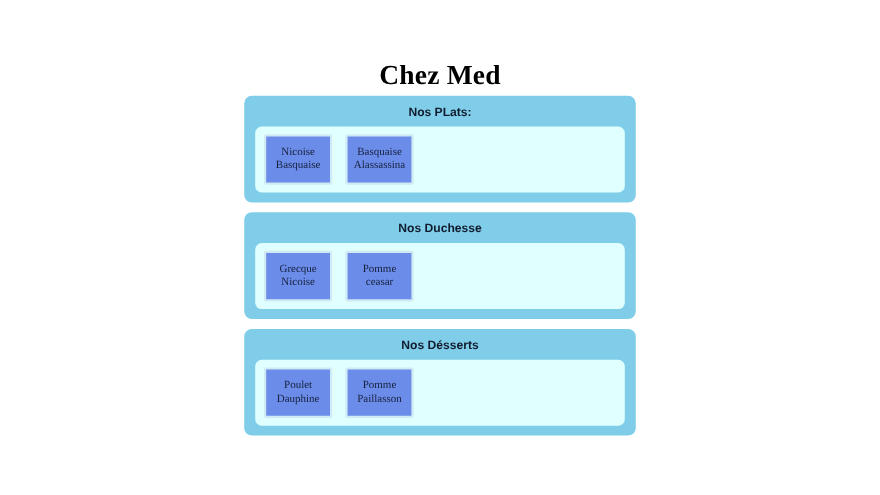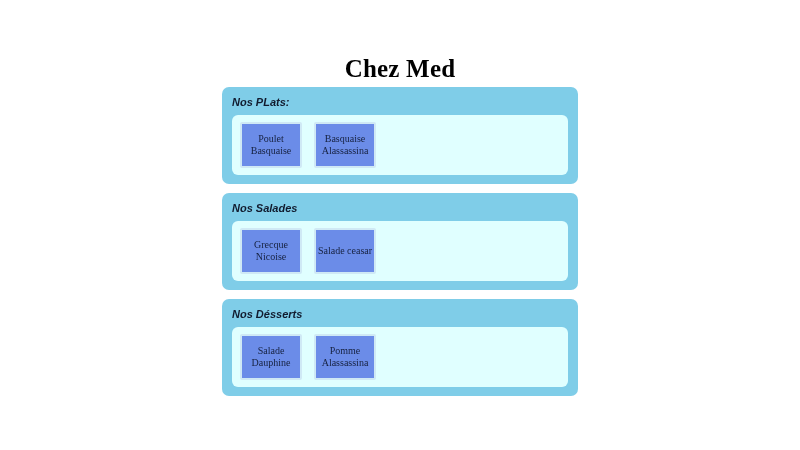--- a/index.html
+++ b/index.html
@@ -48,28 +48,27 @@
     border-radius: 7px;
     padding: 6px 10px 9px 10px;
     box-sizing: border-box;
     margin-bottom: 9px;
   }
   .section:last-child {
     margin-bottom: 0;
   }
 
   .section-title {
-    text-align: left;
+    text-align: center;
     font-family: "Liberation Sans", "DejaVu Sans", sans-serif;
     font-size: 11px;
     font-weight: bold;
     color: #111b2e;
     line-height: 15px;
     padding: 2px 0 5px 0;
-    font-style: italic;
   }
 
   .items-panel {
     background: #E0FFFF;
     border-radius: 6px;
     padding: 7px 8px;
     box-sizing: border-box;
     display: flex;
     flex-direction: row;
     align-items: stretch;
@@ -103,35 +102,35 @@
 
 <div class="page">
 
   <div class="page-title">Chez Med</div>
 
   <div class="menu">
 
     <div class="section">
       <div class="section-title">Nos PLats:</div>
       <div class="items-panel">
-        <div class="item-card">Poulet Basquaise</div>
+        <div class="item-card">Nicoise Basquaise</div>
         <div class="item-card">Basquaise Alassassina</div>
       </div>
     </div>
 
     <div class="section">
-      <div class="section-title">Nos Salades</div>
+      <div class="section-title">Nos Duchesse</div>
       <div class="items-panel">
         <div class="item-card">Grecque Nicoise</div>
-        <div class="item-card">Salade ceasar</div>
+        <div class="item-card">Pomme ceasar</div>
       </div>
     </div>
 
     <div class="section">
       <div class="section-title">Nos Désserts</div>
       <div class="items-panel">
-        <div class="item-card">Salade Dauphine</div>
-        <div class="item-card">Pomme Alassassina</div>
+        <div class="item-card">Poulet Dauphine</div>
+        <div class="item-card">Pomme Paillasson</div>
       </div>
     </div>
 
   </div>
 </div>
 
 </body></html>

